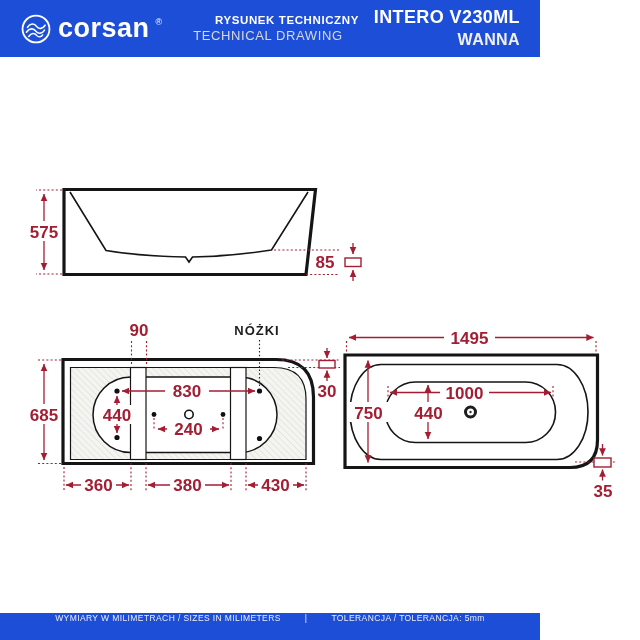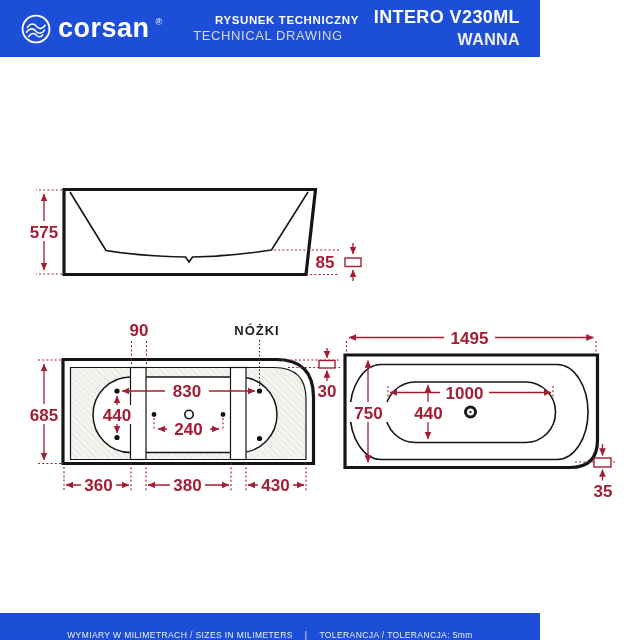--- a/index.html
+++ b/index.html
@@ -13,21 +13,21 @@
   .brand{display:flex;align-items:center;gap:6px;}
   .brand-icon{width:32px;height:32px;display:block;}
   .brand-text{font-size:27px;font-weight:600;letter-spacing:.5px;line-height:1;}
   .brand-reg{font-size:9px;align-self:flex-start;margin-top:4px;}
   .doc-title{text-align:center;line-height:1.25;}
   .doc-title .pl{font-size:11.5px;font-weight:bold;letter-spacing:.6px;padding-left:38px;}
   .doc-title .en{font-size:13px;color:#d9d9d9;letter-spacing:.6px;}
   .product{text-align:right;line-height:1.3;}
   .product .model{font-size:18px;font-weight:bold;letter-spacing:.4px;}
   .product .type{font-size:16px;font-weight:bold;color:#f0f0f0;letter-spacing:.4px;}
-  .footer{bottom:0;height:27px;display:flex;align-items:flex-end;justify-content:center;gap:12px;}
+  .footer{bottom:0;height:27px;display:flex;align-items:flex-start;justify-content:center;gap:24px;}
   .footer span{font-size:8.5px;letter-spacing:.4px;color:#ededed;}
   
   .sheet{position:absolute;left:0;top:0;width:640px;height:640px;}
   text{font-family:"Liberation Sans", sans-serif;}
   .dim{font-size:17px;font-weight:bold;fill:#a31e33;text-anchor:middle;}
   .lbl{font-size:13px;font-weight:600;fill:#1d1d1d;text-anchor:middle;letter-spacing:1px;}
 </style>
 </head>
 <body>
 

